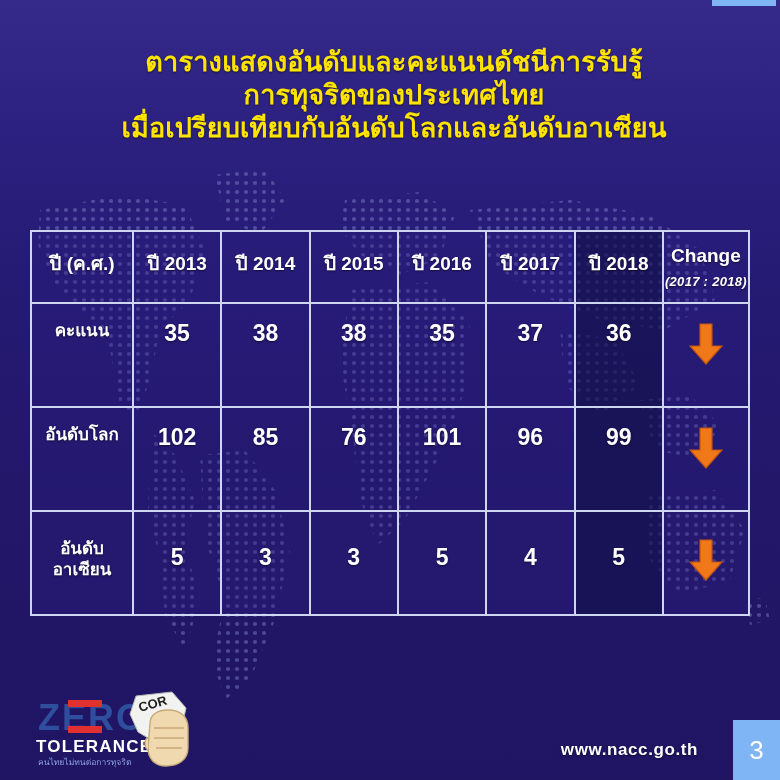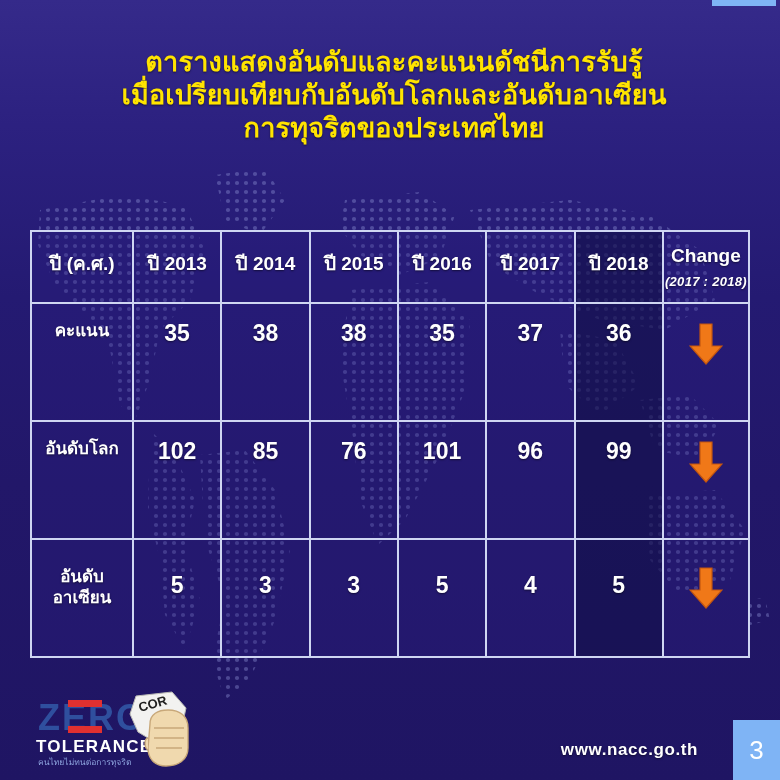--- a/index.html
+++ b/index.html
@@ -92,21 +92,21 @@
   thead th.change-head { padding-top: 13px; }
   .change-sub {
     display: block;
     font-size: 13px;
     font-weight: bold;
     margin-top: 7px;
     letter-spacing: .3px;
     font-style: italic;
   }
   tbody td { font-size: 23px; text-shadow: 0 1px 2px rgba(0,0,0,.5); }
-  tbody tr { height: 118px; padding-left: 8px; }
+  tbody tr { height: 104px; padding-left: 8px; }
   td.rowlabel { font-size: 17px; line-height: 21px; }
   tbody tr.row-asean td.rowlabel { padding-top: 26px; margin-left: 16px; }
   tbody tr.row-asean td { padding-top: 32px; }
 
   
   col.col-2018 { background: rgba(6, 10, 40, 0.55); }
 
   
   .arrow-down {
     display: inline-block;
@@ -190,22 +190,22 @@
         </mask>
       </defs>
       <rect x="0" y="0" width="780" height="780" fill="url(#dots)" mask="url(#mapmask)"></rect>
     </svg>
   </div>
 
   <div class="top-accent"></div>
 
   <div class="title-block">
     <div class="title-line">ตารางแสดงอันดับและคะแนนดัชนีการรับรู้</div>
+    <div class="title-line">การทุจริตของประเทศไทย</div>
     <div class="title-line">เมื่อเปรียบเทียบกับอันดับโลกและอันดับอาเซียน</div>
-    <div class="title-line">การทุจริตของประเทศไทย</div>
   </div>
 
   <div class="table-wrap">
     <table class="cpi">
       <colgroup>
         <col style="width:14.2%">
           <col style="width:12.3%">
           <col style="width:12.3%">
         <col style="width:12.3%">
           <col style="width:12.3%">

